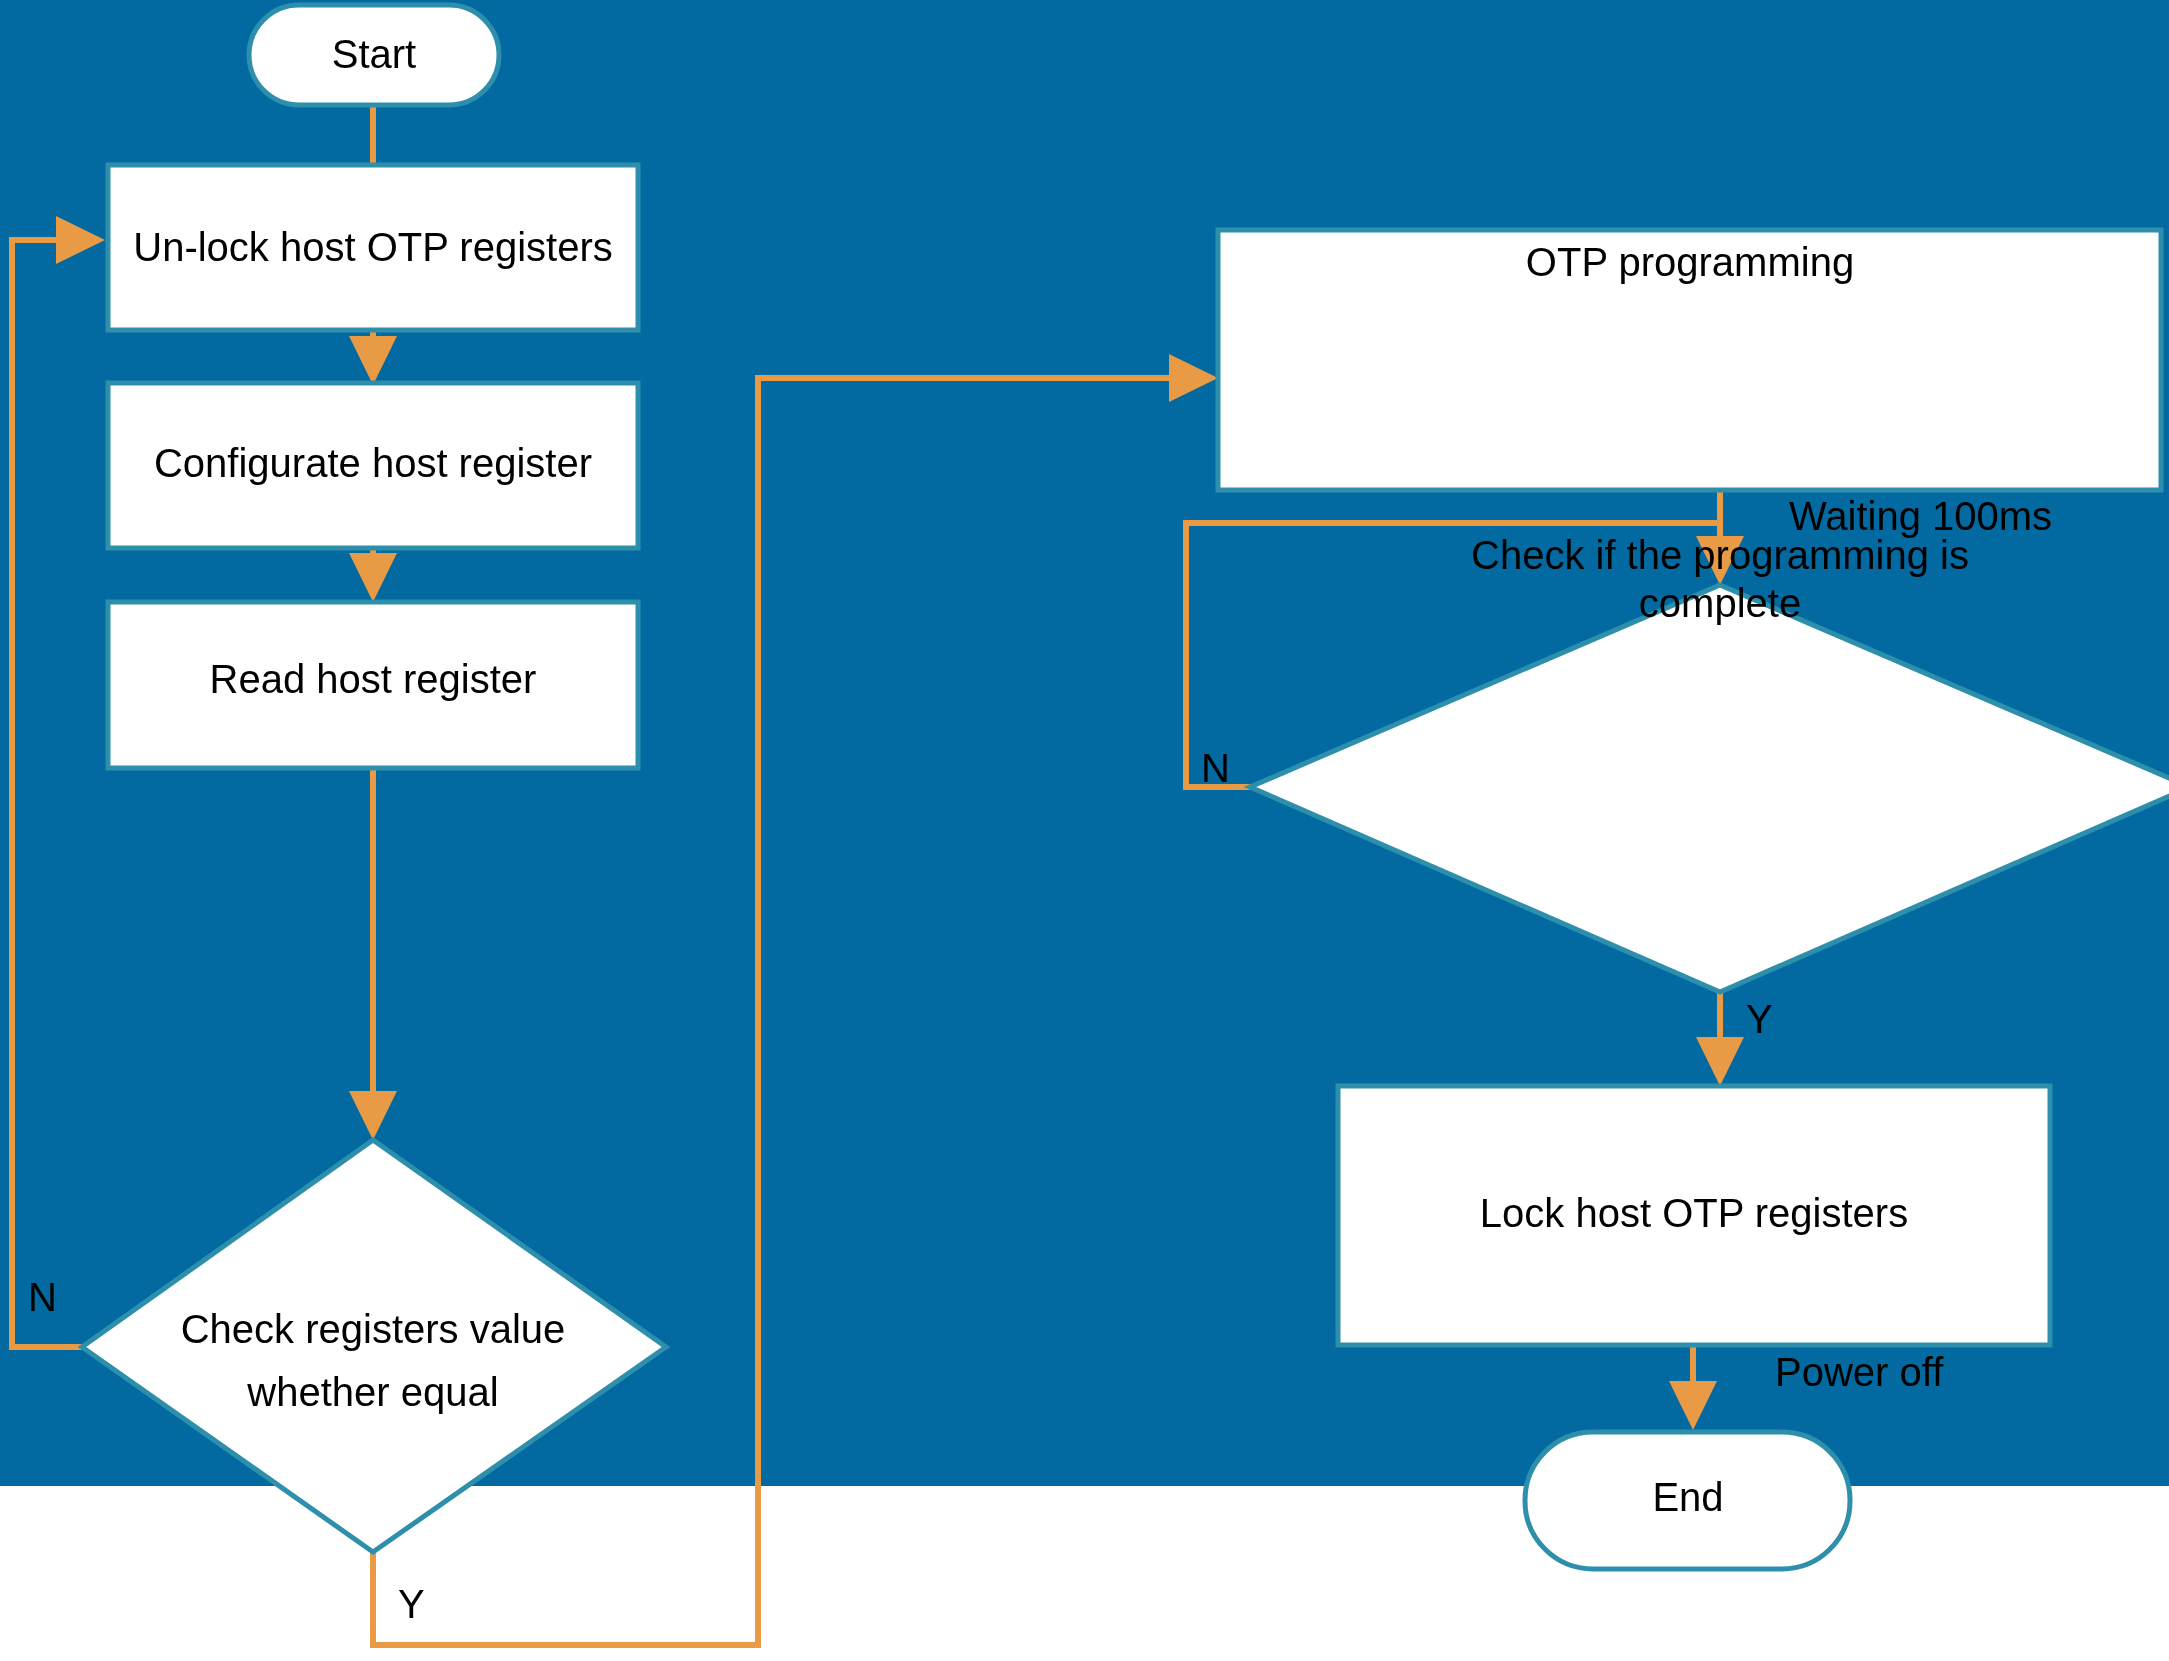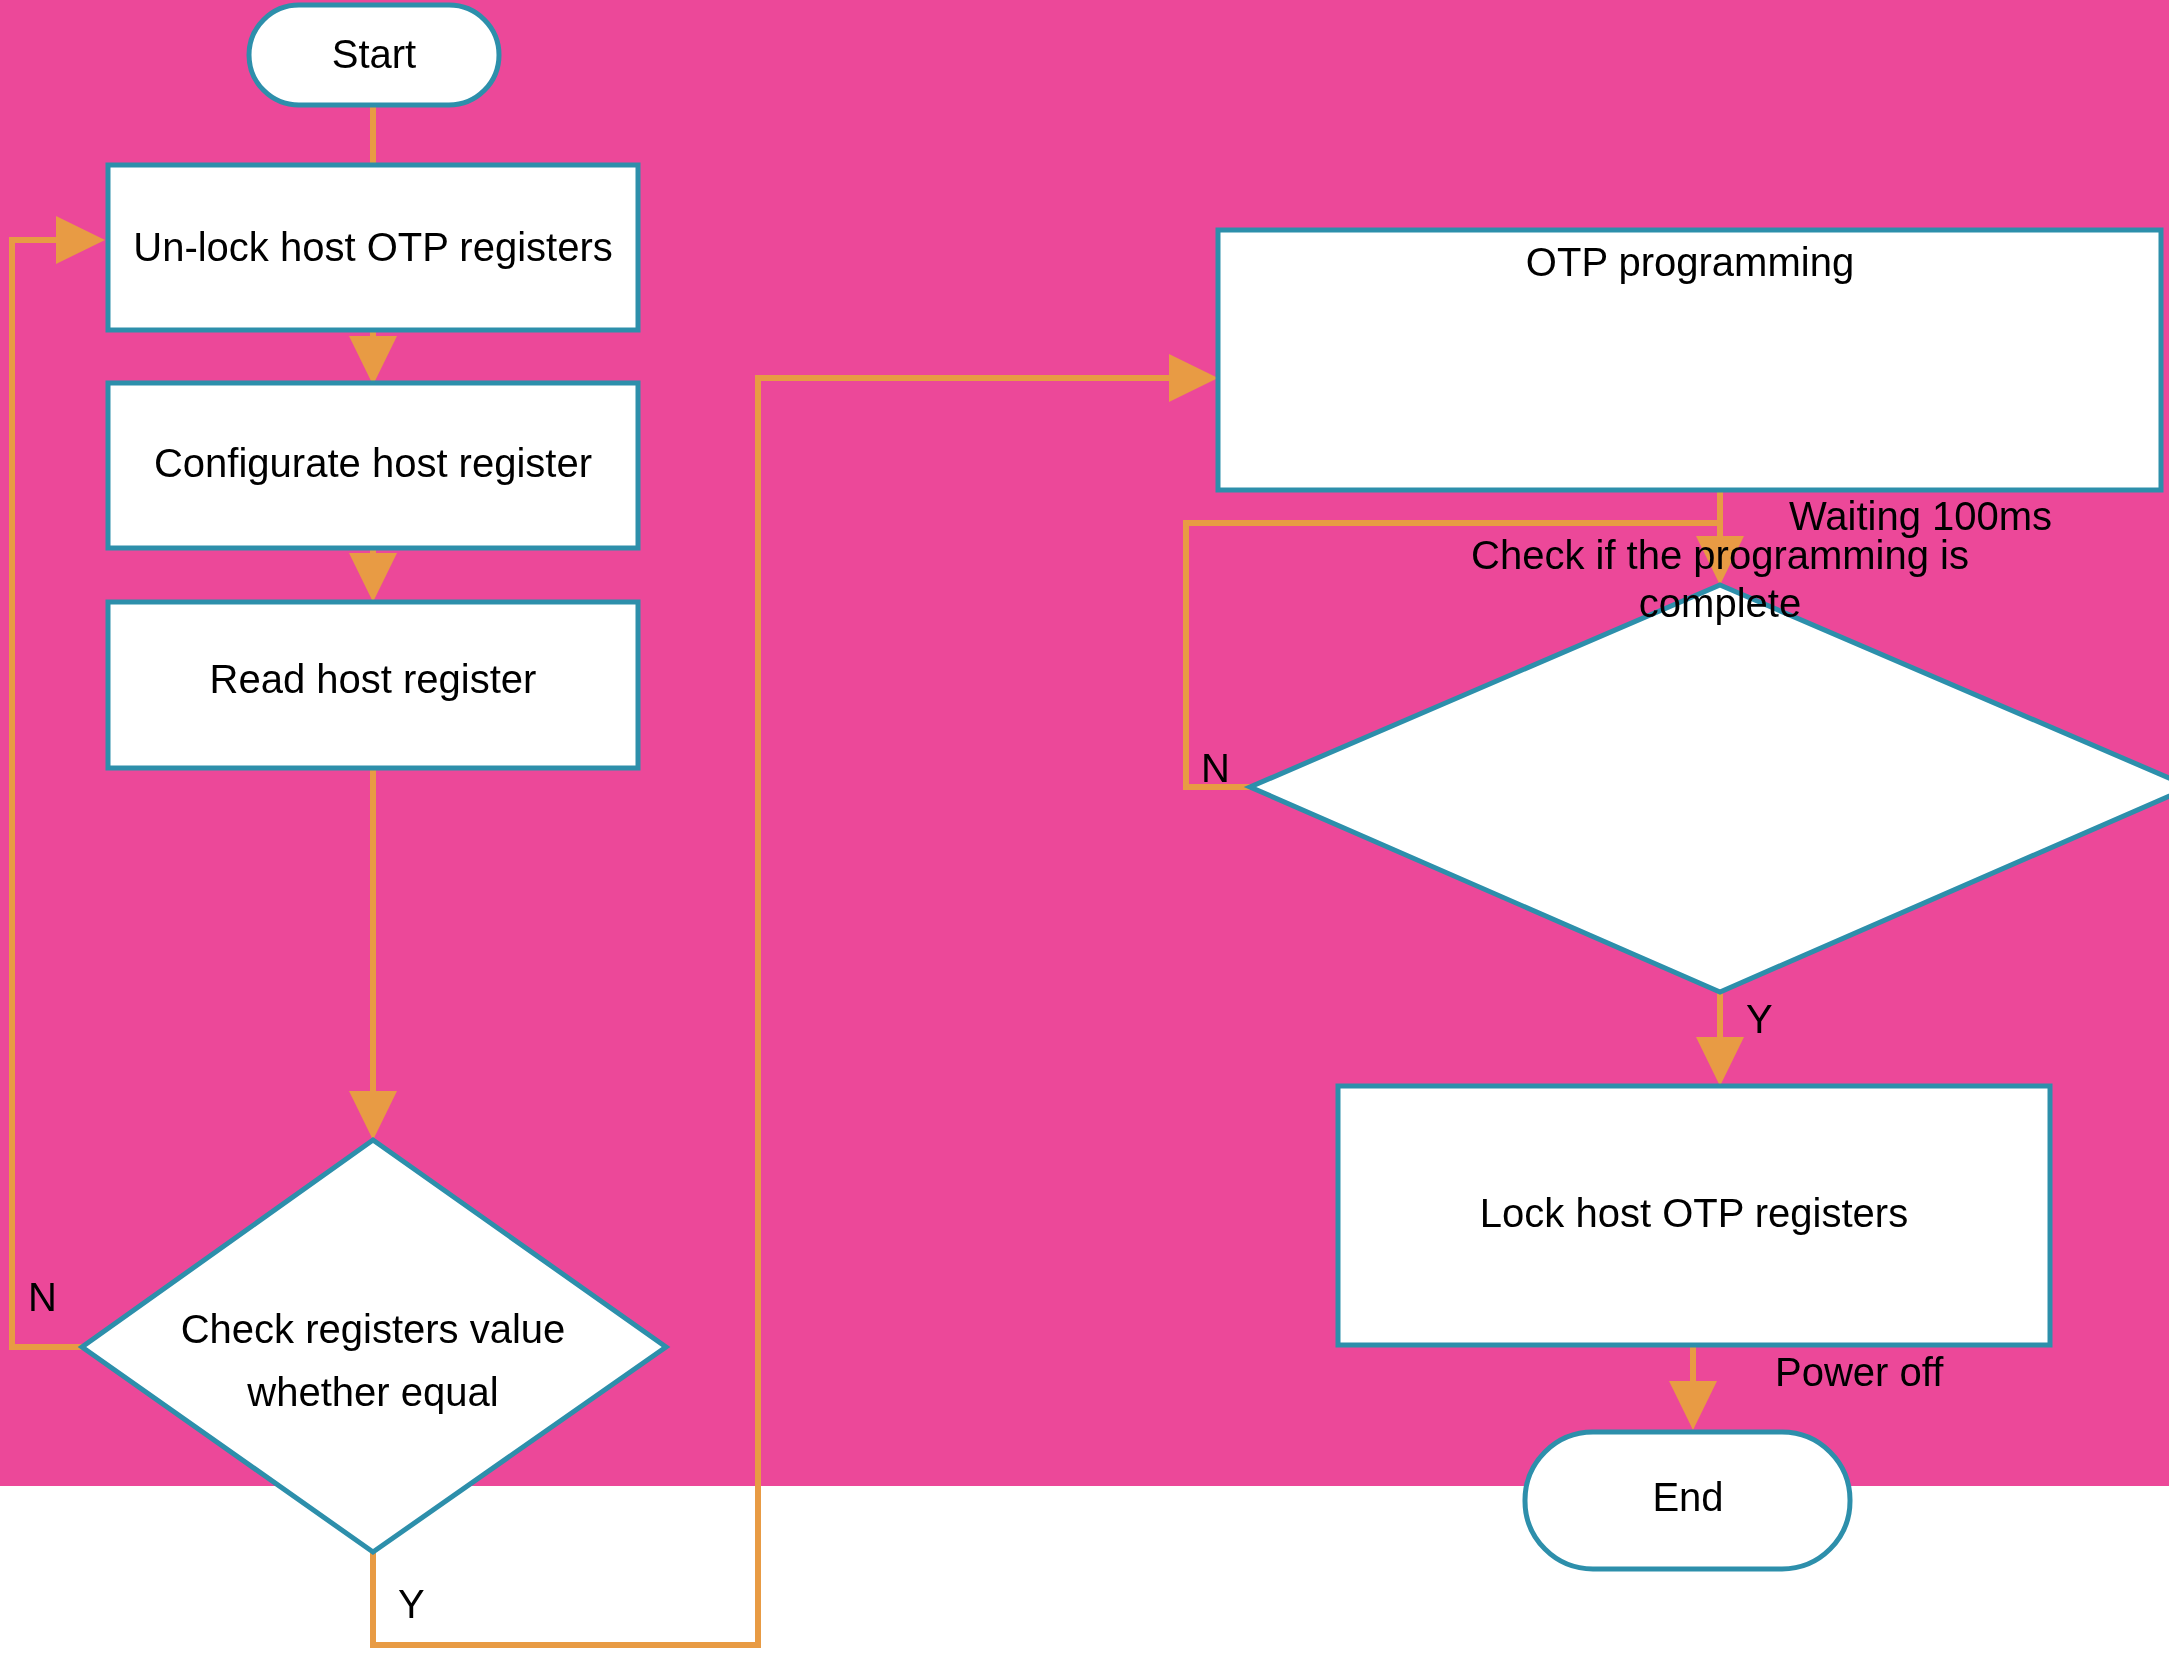--- a/index.html
+++ b/index.html
@@ -10,21 +10,21 @@
   body {
     width: 2169px;
     height: 1661px;
     overflow: hidden;
     font-family: "Liberation Sans", sans-serif;
   }
   #flowchart-root {
     position: relative;
     width: 2169px;
     height: 1486px;
-    background: #ec4899;
+    background: #0369a1;
   }
   svg.fc {
     position: absolute;
     top: 0;
     left: 0;
     width: 2169px;
     height: 1661px;
     display: block;
   }
   .node-text {

